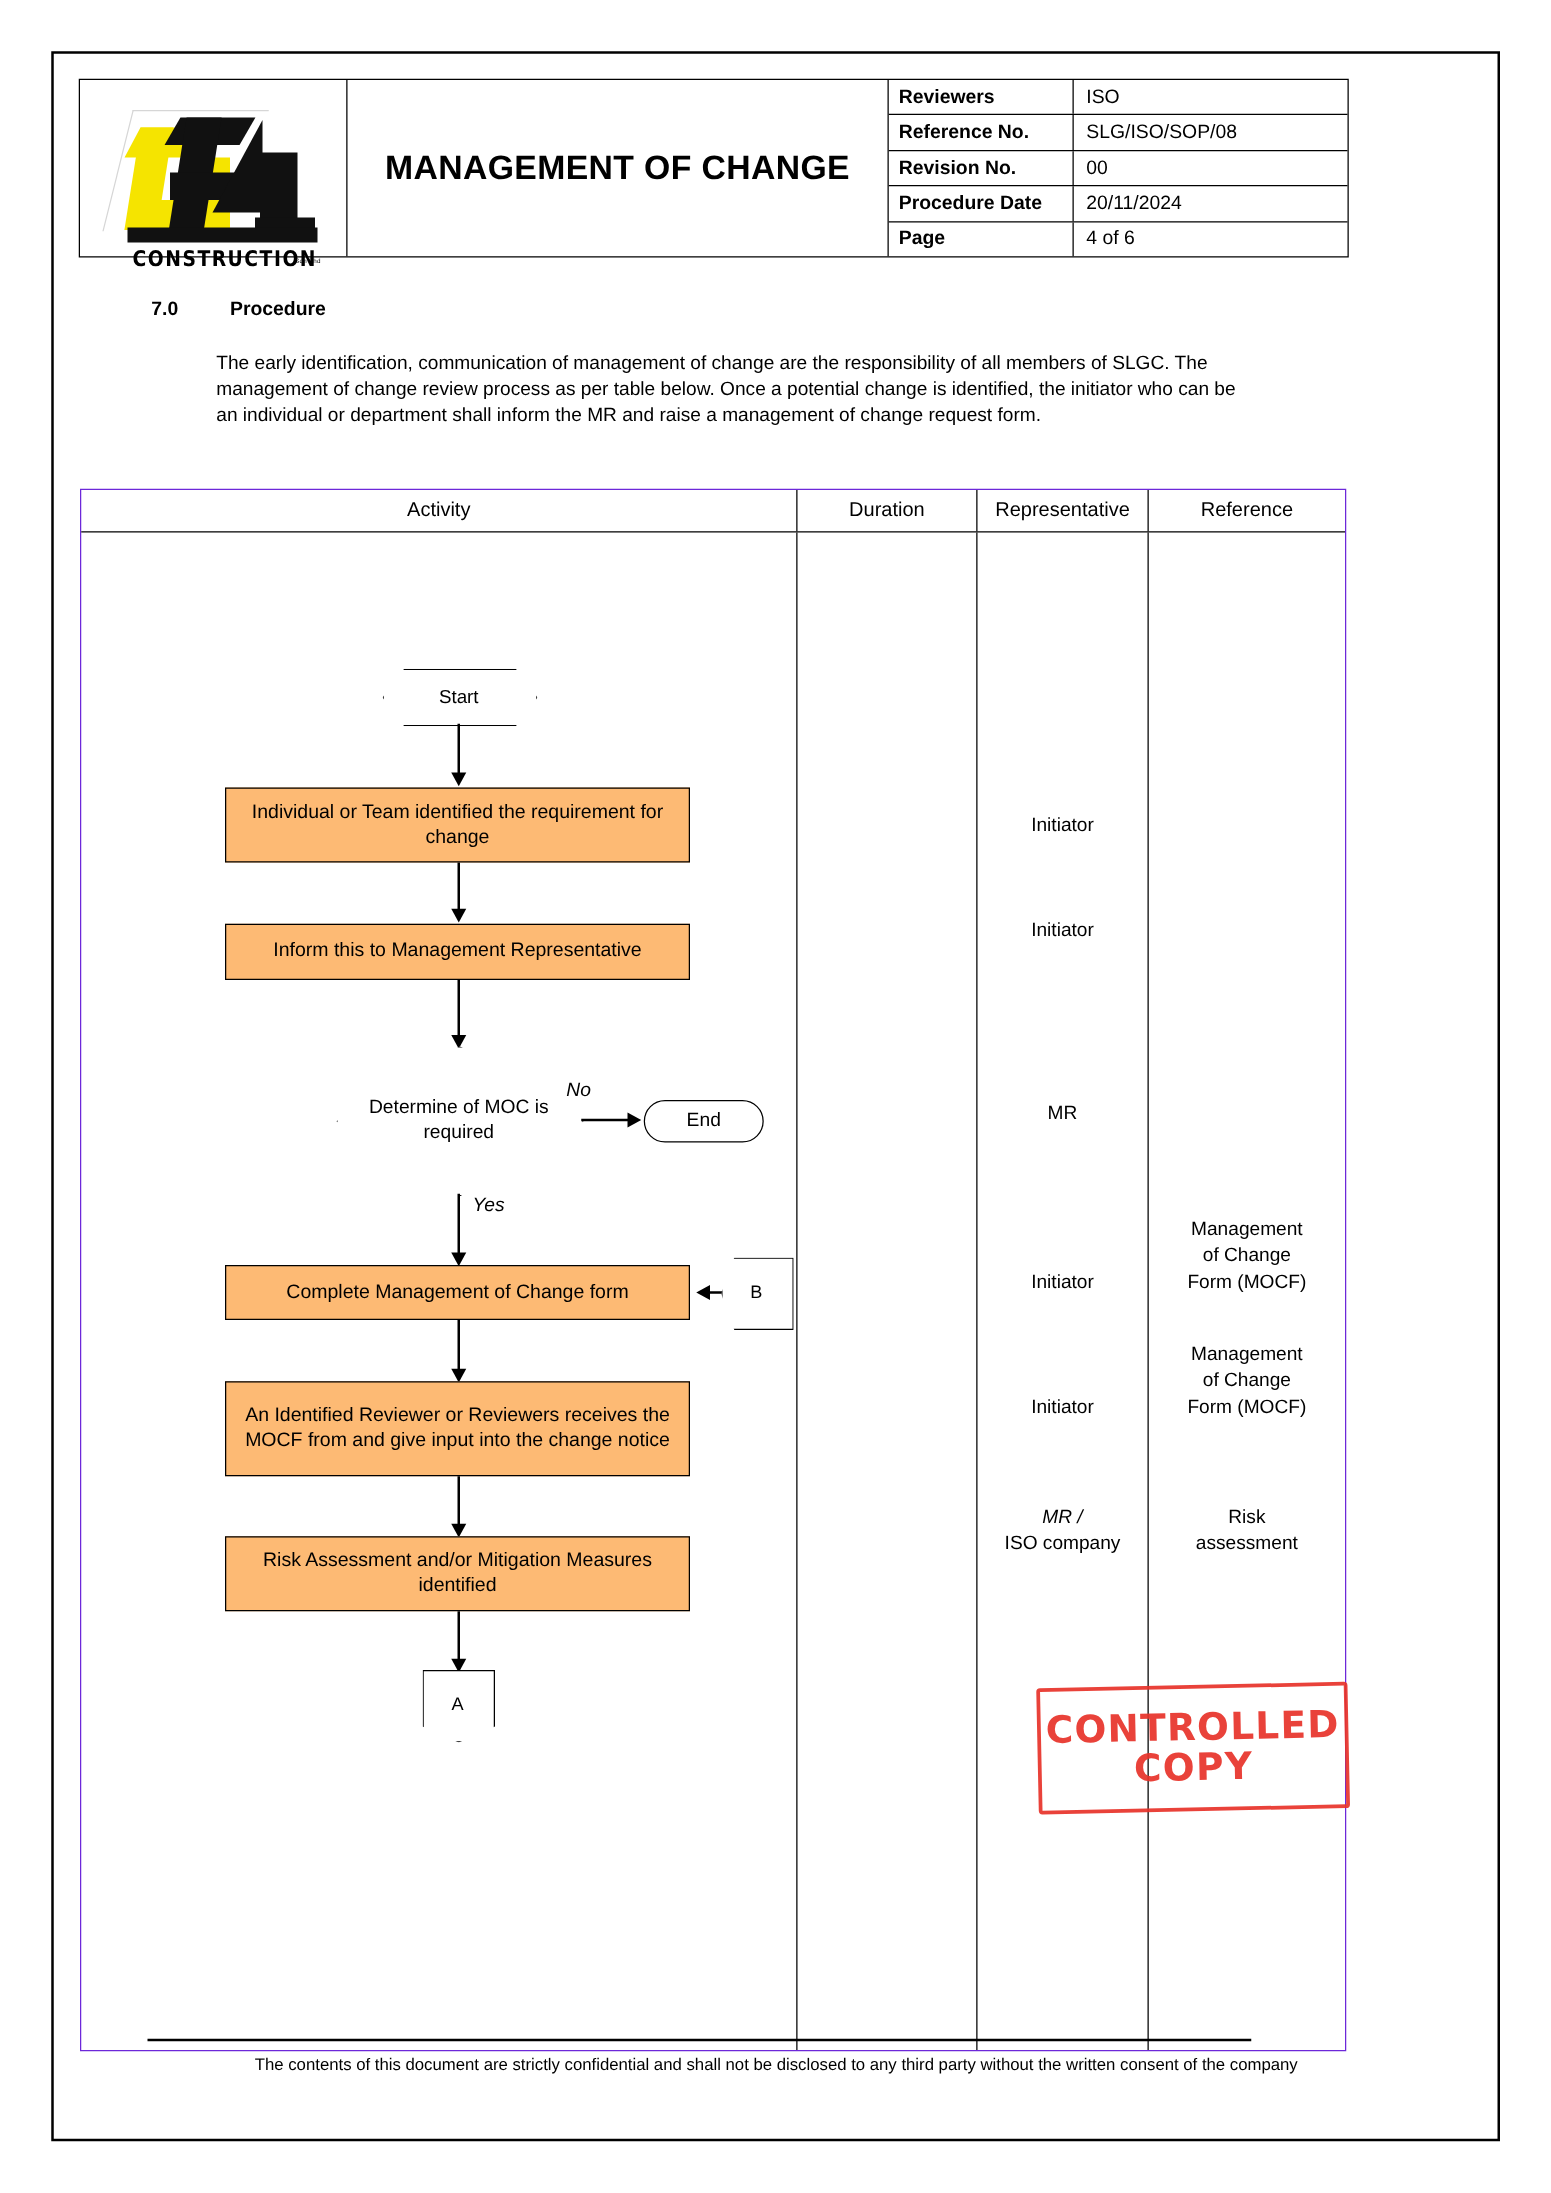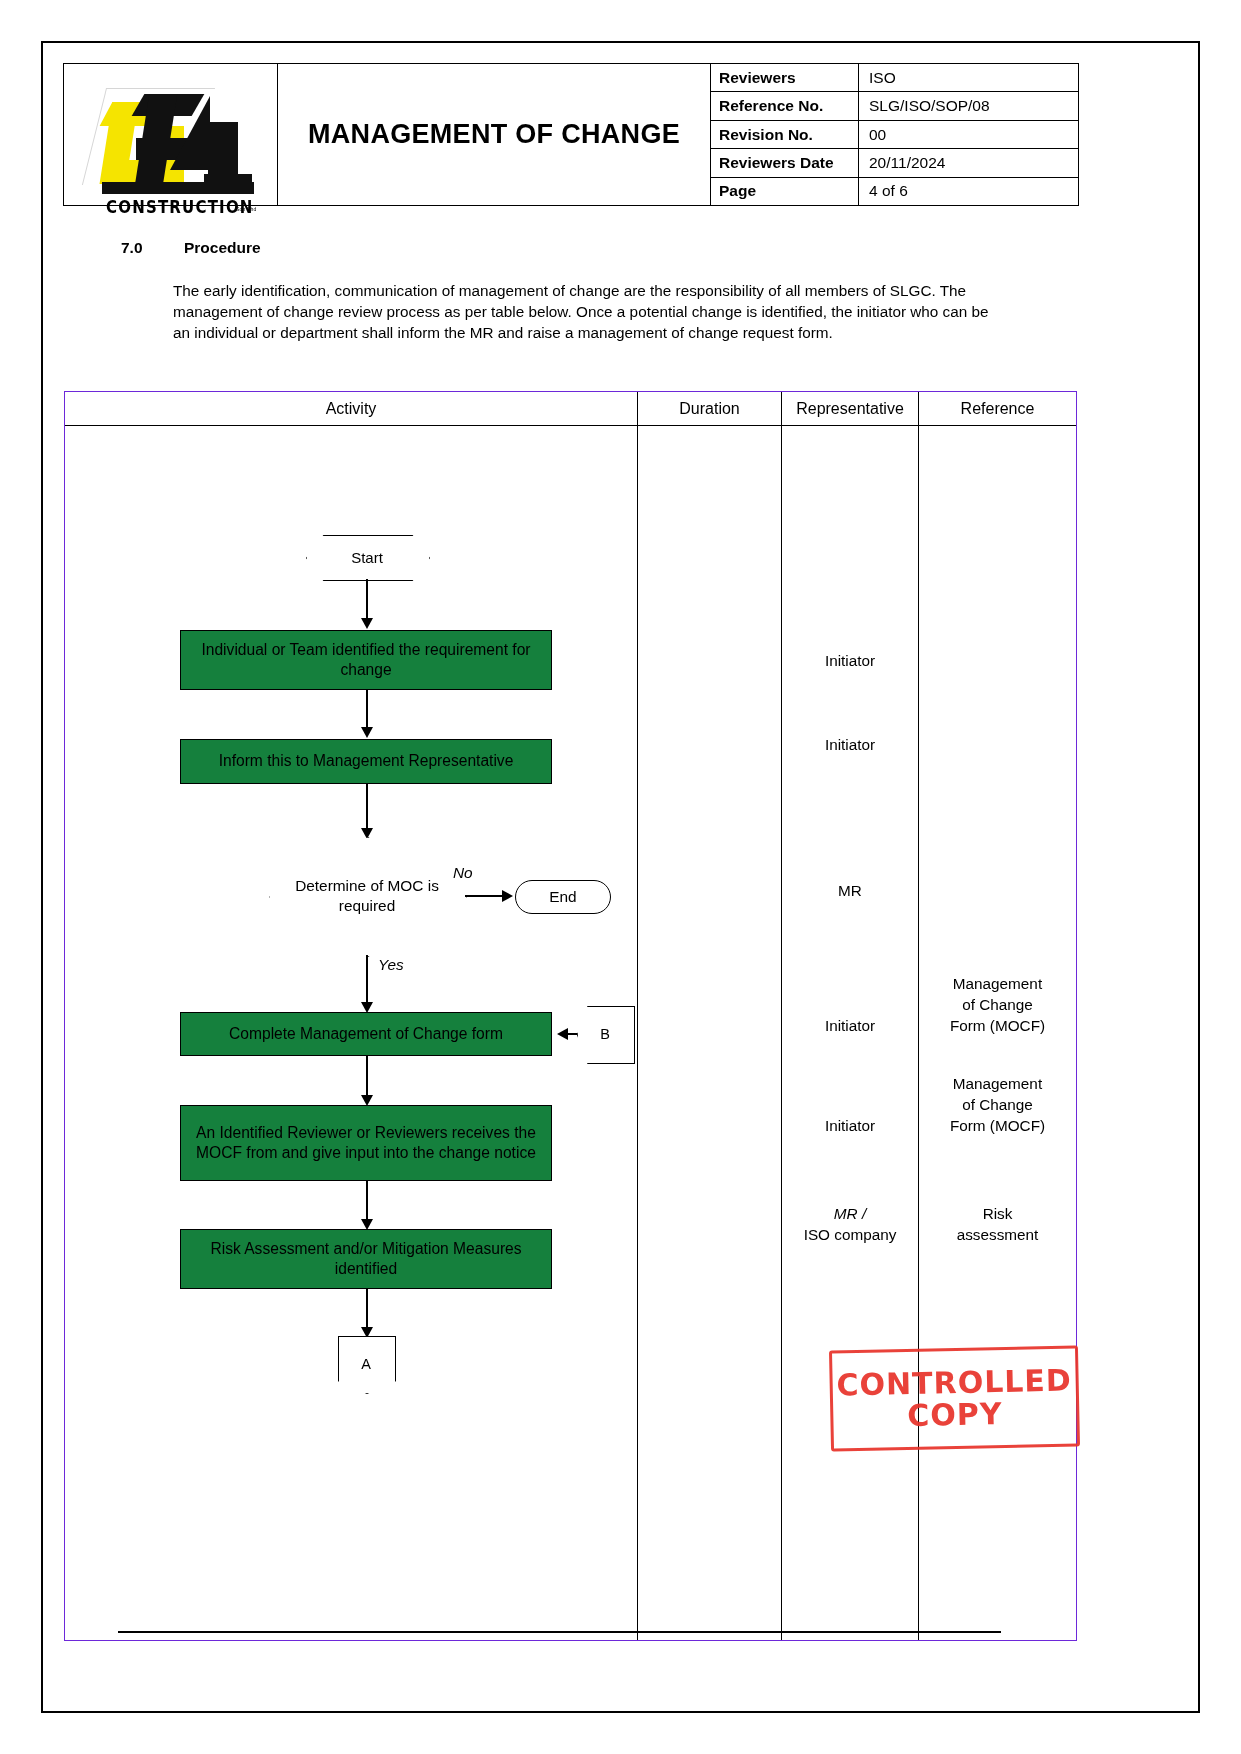--- a/index.html
+++ b/index.html
@@ -47,21 +47,21 @@
   .c-act{width:573px;} .c-dur{width:144px;} .c-res{width:137px;} .c-ref{width:157px;}
   .tbl-body{position:absolute;left:0;top:34px;width:100%;bottom:0;display:flex;}
   .td{border-right:1px solid #000;box-sizing:border-box;height:100%;position:relative;}
   .td:last-child{border-right:none;}
 
   
   .lbl{position:absolute;width:100%;text-align:center;font-size:15.3px;line-height:1.34;}
 
   
   .flow{position:absolute;left:0;top:0;width:573px;height:100%;}
-  .node{position:absolute;border:1.6px solid #000;background:#15803d;display:flex;align-items:center;justify-content:center;text-align:center;font-size:15.6px;line-height:1.3;box-sizing:border-box;}
+  .node{position:absolute;border:1.6px solid #000;background:#fdba74;display:flex;align-items:center;justify-content:center;text-align:center;font-size:15.6px;line-height:1.3;box-sizing:border-box;}
   .hex{position:absolute;width:122px;height:44px;}
   .hex .shp{width:100%;height:100%;background:#fff;border:1.6px solid #000;
     clip-path:polygon(14% 0,86% 0,100% 50%,86% 100%,14% 100%,0 50%);}
   .hex .txt{position:absolute;inset:0;display:flex;align-items:center;justify-content:center;font-size:15px;}
   .diamond{position:absolute;width:196px;height:118px;}
   .diamond .shp{width:100%;height:100%;background:#fff;border:1.6px solid #000;
     clip-path:polygon(50% 0,100% 50%,50% 100%,0 50%);}
   .diamond .txt{position:absolute;inset:0;display:flex;align-items:center;justify-content:center;text-align:center;font-size:15.4px;line-height:1.3;}
   .pill{position:absolute;width:94px;height:32px;border:1.8px solid #000;border-radius:17px;background:#fff;display:flex;align-items:center;justify-content:center;font-size:15.4px;}
   .pent{position:absolute;width:56px;height:56px;}
@@ -125,21 +125,21 @@
       </div>
       <div class="hdr-row">
         <div class="hdr-k">Reference No.</div>
         <div class="hdr-v">SLG/ISO/SOP/08</div>
       </div>
       <div class="hdr-row">
         <div class="hdr-k">Revision No.</div>
         <div class="hdr-v">00</div>
       </div>
       <div class="hdr-row">
-        <div class="hdr-k">Reviewers Date</div>
+        <div class="hdr-k">Procedure Date</div>
         <div class="hdr-v">20/11/2024</div>
       </div>
       <div class="hdr-row">
         <div class="hdr-k">Page</div>
         <div class="hdr-v">4 of 6</div>
       </div>
     </div>
   </div>
 
   <div class="sec-head">
@@ -260,14 +260,15 @@
 
     </div>
   </div>
 
   <div class="stamp">
     <div class="l1">CONTROLLED</div>
     <div class="l2">COPY</div>
   </div>
 
   <div class="foot-rule"></div>
+  <div class="foot-txt">The contents of this document are strictly confidential and shall not be disclosed to any third party without the written consent of the company</div>
 
 </div>
 
 </body></html>

